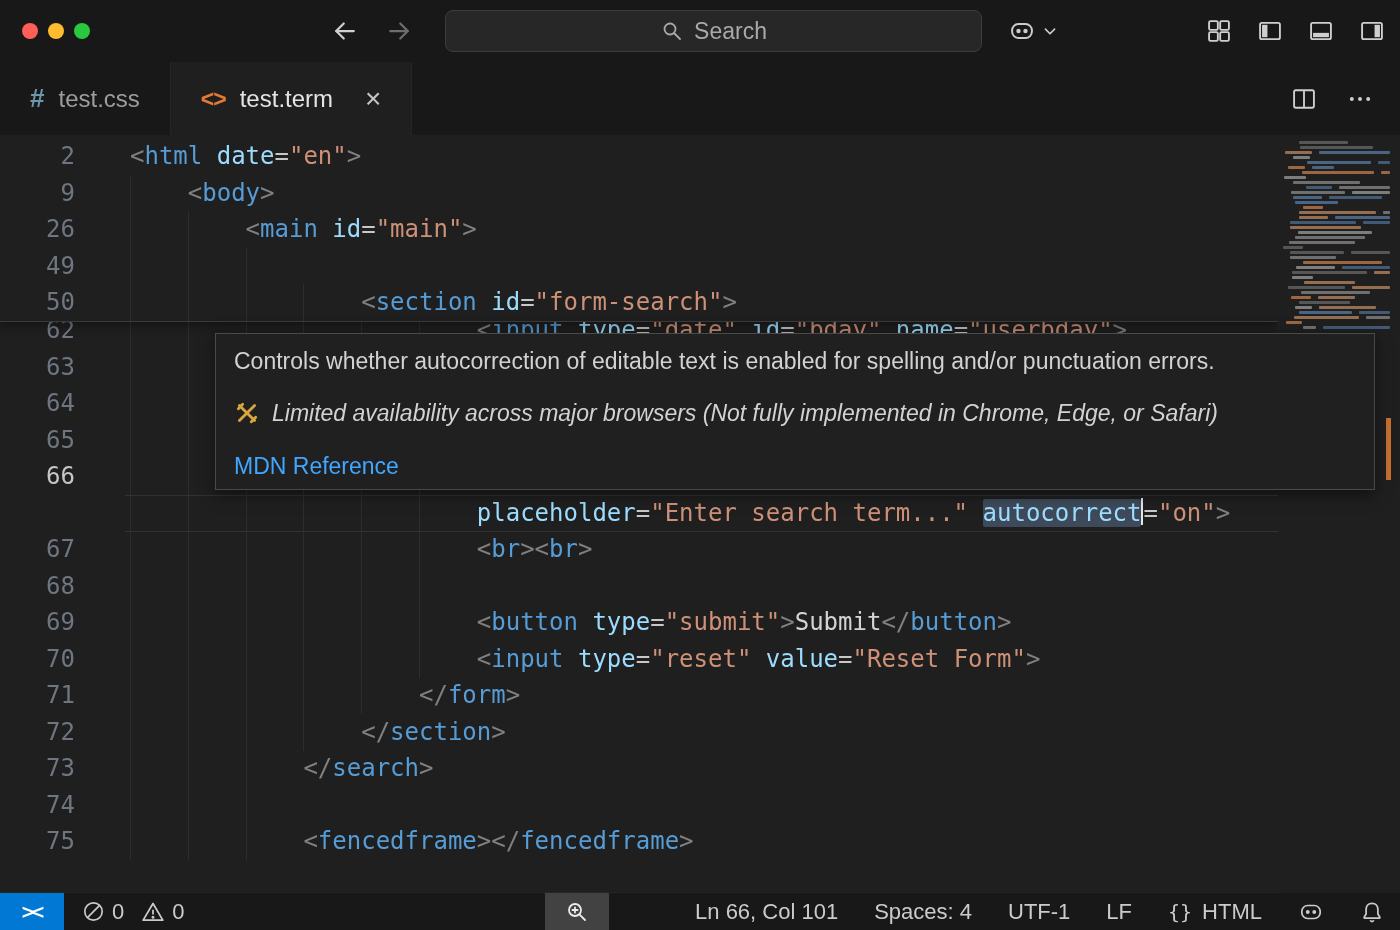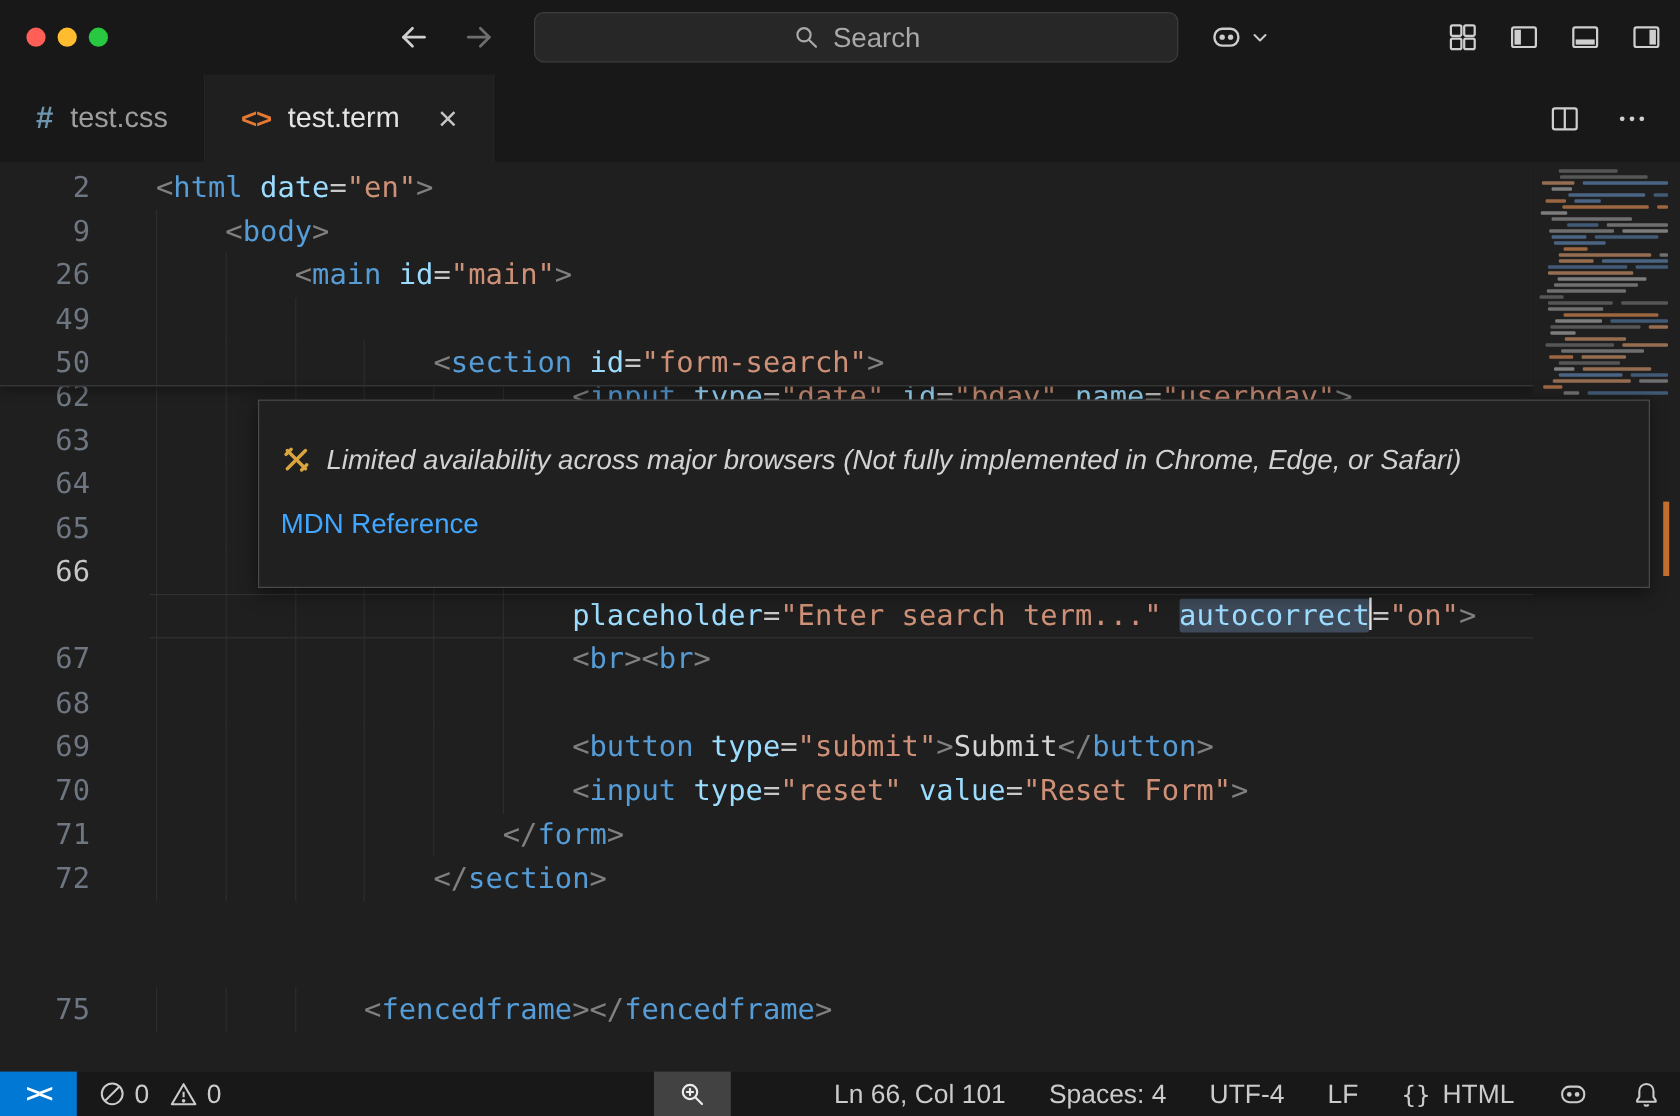--- a/index.html
+++ b/index.html
@@ -188,31 +188,34 @@
         <div class="row" style="top: 250px;"><div class="guide" style="left: 130px;"></div><div class="guide" style="left: 187.8px;"></div><div class="guide" style="left: 245.6px;"></div><div class="guide" style="left: 303.4px;"></div><div class="guide" style="left: 361.2px;"></div><div class="guide" style="left: 419px;"></div><div class="gutter">64</div><div class="content">                        </div></div>
         <div class="row" style="top: 286.5px;"><div class="guide" style="left: 130px;"></div><div class="guide" style="left: 187.8px;"></div><div class="guide" style="left: 245.6px;"></div><div class="guide" style="left: 303.4px;"></div><div class="guide" style="left: 361.2px;"></div><div class="guide" style="left: 419px;"></div><div class="gutter">65</div><div class="content">                        </div></div>
         <div class="row" style="top: 323px;"><div class="guide" style="left: 130px;"></div><div class="guide" style="left: 187.8px;"></div><div class="guide" style="left: 245.6px;"></div><div class="guide" style="left: 303.4px;"></div><div class="guide" style="left: 361.2px;"></div><div class="guide" style="left: 419px;"></div><div class="gutter active">66</div><div class="content">                        </div></div>
         <div class="row" style="top: 359.5px;"><div class="guide" style="left: 130px;"></div><div class="guide" style="left: 187.8px;"></div><div class="guide" style="left: 245.6px;"></div><div class="guide" style="left: 303.4px;"></div><div class="guide" style="left: 361.2px;"></div><div class="guide" style="left: 419px;"></div><div class="linehl"></div><div class="content">                        <span class="tk-attr">placeholder</span><span class="tk-eq">=</span><span class="tk-str">"Enter search term..."</span><span class="tk-plain"> </span><span class="tk-hl">autocorrect</span><span class="tk-cursor"></span><span class="tk-eq">=</span><span class="tk-str">"on"</span><span class="tk-punc">&gt;</span></div></div>
         <div class="row" style="top: 396px;"><div class="guide" style="left: 130px;"></div><div class="guide" style="left: 187.8px;"></div><div class="guide" style="left: 245.6px;"></div><div class="guide" style="left: 303.4px;"></div><div class="guide" style="left: 361.2px;"></div><div class="guide" style="left: 419px;"></div><div class="gutter">67</div><div class="content">                        <span class="tk-punc">&lt;</span><span class="tk-tag">br</span><span class="tk-punc">&gt;&lt;</span><span class="tk-tag">br</span><span class="tk-punc">&gt;</span></div></div>
         <div class="row" style="top: 432.5px;"><div class="guide" style="left: 130px;"></div><div class="guide" style="left: 187.8px;"></div><div class="guide" style="left: 245.6px;"></div><div class="guide" style="left: 303.4px;"></div><div class="guide" style="left: 361.2px;"></div><div class="guide" style="left: 419px;"></div><div class="gutter">68</div><div class="content">                        </div></div>
         <div class="row" style="top: 469px;"><div class="guide" style="left: 130px;"></div><div class="guide" style="left: 187.8px;"></div><div class="guide" style="left: 245.6px;"></div><div class="guide" style="left: 303.4px;"></div><div class="guide" style="left: 361.2px;"></div><div class="guide" style="left: 419px;"></div><div class="gutter">69</div><div class="content">                        <span class="tk-punc">&lt;</span><span class="tk-tag">button</span><span class="tk-plain"> </span><span class="tk-attr">type</span><span class="tk-eq">=</span><span class="tk-str">"submit"</span><span class="tk-punc">&gt;</span><span class="tk-txt">Submit</span><span class="tk-punc">&lt;/</span><span class="tk-tag">button</span><span class="tk-punc">&gt;</span></div></div>
         <div class="row" style="top: 505.5px;"><div class="guide" style="left: 130px;"></div><div class="guide" style="left: 187.8px;"></div><div class="guide" style="left: 245.6px;"></div><div class="guide" style="left: 303.4px;"></div><div class="guide" style="left: 361.2px;"></div><div class="guide" style="left: 419px;"></div><div class="gutter">70</div><div class="content">                        <span class="tk-punc">&lt;</span><span class="tk-tag">input</span><span class="tk-plain"> </span><span class="tk-attr">type</span><span class="tk-eq">=</span><span class="tk-str">"reset"</span><span class="tk-plain"> </span><span class="tk-attr">value</span><span class="tk-eq">=</span><span class="tk-str">"Reset Form"</span><span class="tk-punc">&gt;</span></div></div>
         <div class="row" style="top: 542px;"><div class="guide" style="left: 130px;"></div><div class="guide" style="left: 187.8px;"></div><div class="guide" style="left: 245.6px;"></div><div class="guide" style="left: 303.4px;"></div><div class="guide" style="left: 361.2px;"></div><div class="gutter">71</div><div class="content">                    <span class="tk-punc">&lt;/</span><span class="tk-tag">form</span><span class="tk-punc">&gt;</span></div></div>
         <div class="row" style="top: 578.5px;"><div class="guide" style="left: 130px;"></div><div class="guide" style="left: 187.8px;"></div><div class="guide" style="left: 245.6px;"></div><div class="guide" style="left: 303.4px;"></div><div class="gutter">72</div><div class="content">                <span class="tk-punc">&lt;/</span><span class="tk-tag">section</span><span class="tk-punc">&gt;</span></div></div>
+        <div class="row" style="top: 615px;"><div class="guide" style="left: 130px;"></div><div class="guide" style="left: 187.8px;"></div><div class="guide" style="left: 245.6px;"></div><div class="gutter">73</div><div class="content">            <span class="tk-punc">&lt;/</span><span class="tk-tag">search</span><span class="tk-punc">&gt;</span></div></div>
+        <div class="row" style="top: 651.5px;"><div class="guide" style="left: 130px;"></div><div class="guide" style="left: 187.8px;"></div><div class="guide" style="left: 245.6px;"></div><div class="gutter">74</div><div class="content">            </div></div>
         <div class="row" style="top: 688px;"><div class="guide" style="left: 130px;"></div><div class="guide" style="left: 187.8px;"></div><div class="guide" style="left: 245.6px;"></div><div class="gutter">75</div><div class="content">            <span class="tk-punc">&lt;</span><span class="tk-tag">fencedframe</span><span class="tk-punc">&gt;&lt;/</span><span class="tk-tag">fencedframe</span><span class="tk-punc">&gt;</span></div></div>
       </div>
     <div class="sticky" id="sticky">
         <div class="row" style="top: 3px;"><div class="gutter">2</div><div class="content"><span class="tk-punc">&lt;</span><span class="tk-tag">html</span><span class="tk-plain"> </span><span class="tk-attr">date</span><span class="tk-eq">=</span><span class="tk-str">"en"</span><span class="tk-punc">&gt;</span></div></div>
         <div class="row" style="top: 39.5px;"><div class="guide" style="left: 130px;"></div><div class="gutter">9</div><div class="content">    <span class="tk-punc">&lt;</span><span class="tk-tag">body</span><span class="tk-punc">&gt;</span></div></div>
         <div class="row" style="top: 76px;"><div class="guide" style="left: 130px;"></div><div class="guide" style="left: 187.8px;"></div><div class="gutter">26</div><div class="content">        <span class="tk-punc">&lt;</span><span class="tk-tag">main</span><span class="tk-plain"> </span><span class="tk-attr">id</span><span class="tk-eq">=</span><span class="tk-str">"main"</span><span class="tk-punc">&gt;</span></div></div>
         <div class="row" style="top: 112.5px;"><div class="guide" style="left: 130px;"></div><div class="guide" style="left: 187.8px;"></div><div class="guide" style="left: 245.6px;"></div><div class="gutter">49</div></div>
         <div class="row" style="top: 149px;"><div class="guide" style="left: 130px;"></div><div class="guide" style="left: 187.8px;"></div><div class="guide" style="left: 245.6px;"></div><div class="guide" style="left: 303.4px;"></div><div class="gutter">50</div><div class="content">                <span class="tk-punc">&lt;</span><span class="tk-tag">section</span><span class="tk-plain"> </span><span class="tk-attr">id</span><span class="tk-eq">=</span><span class="tk-str">"form-search"</span><span class="tk-punc">&gt;</span></div></div>
       </div>
 
     <div class="tooltip">
+      <div class="tt-desc">Controls whether autocorrection of editable text is enabled for spelling and/or punctuation errors.</div>
       <div class="tt-avail">
         <span class="icnbtn">
           <svg width="26" height="26" viewBox="0 0 24 24" fill="none" stroke="#d9a53d" stroke-width="2.6" stroke-linecap="round">
               <path d="M5 19L19 5"></path>
               <path d="M5 5l14 14"></path>
               <path d="M4 8l4-4"></path>
               <path d="M16 20l4-4"></path>
             </svg>
         </span>
         <span>Limited availability across major browsers (Not fully implemented in Chrome, Edge, or Safari)</span>
@@ -325,21 +328,21 @@
             <circle cx="10" cy="10" r="6"></circle>
             <path d="M14.6 14.6L20 20"></path>
             <path d="M10 7.4v5.2"></path>
             <path d="M7.4 10h5.2"></path>
           </svg>
       </span>
     </div>
     <div class="rightitems">
       <span>Ln 66, Col 101</span>
       <span>Spaces: 4</span>
-      <span>UTF-4</span>
+      <span>UTF-1</span>
       <span>LF</span>
       <span class="langitem">
         <span class="braces">{}</span>
         <span>HTML</span>
       </span>
       <span class="icnbtn">
         <svg width="26" height="26" viewBox="0 0 24 24" fill="none">
             <rect x="3.5" y="6" width="17" height="12" rx="5.5" stroke="#cbcbcb" stroke-width="1.6"></rect>
             <circle cx="9" cy="12" r="1.8" fill="#cbcbcb"></circle>
             <circle cx="15" cy="12" r="1.8" fill="#cbcbcb"></circle>

